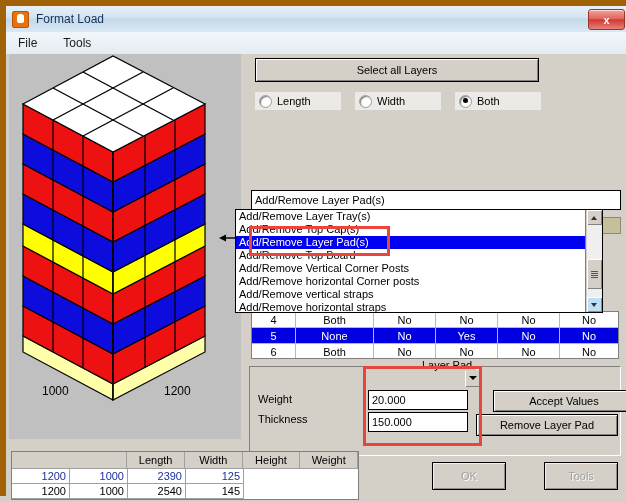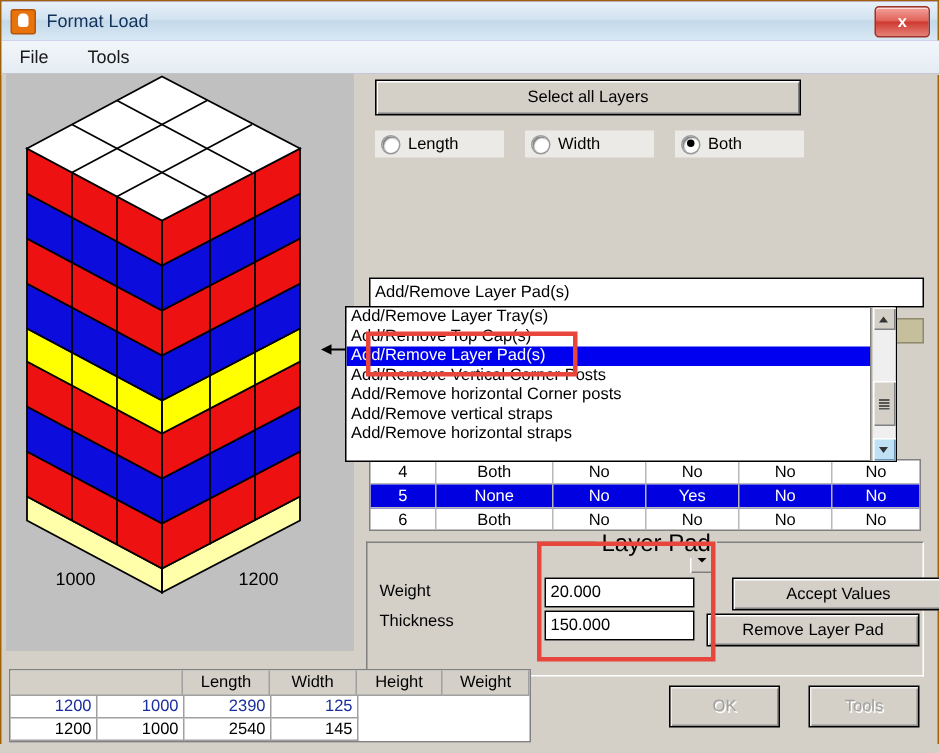--- a/index.html
+++ b/index.html
@@ -4,21 +4,21 @@
 <style>
   html,body{margin:0;padding:0;}
   body{
     width:626px;height:502px;overflow:hidden;
     font-family:"Liberation Sans",sans-serif;
     font-size:11px;
     background:#d4d0c8;
     -webkit-font-smoothing:none;
   }
   #app{position:relative;width:626px;height:496px;
-       border:1px solid #a16207;box-sizing:border-box;background:#8b5cf6;}
+       border:6px solid #a16207;box-sizing:border-box;background:#a16207;}
 
   
   .titlebar{position:absolute;left:0;top:0;width:624px;height:26px;
     background:linear-gradient(to bottom,#e8f1f8 0%,#d3e3f0 45%,#c3d9ea 50%,#d9e8f4 100%);
     border-bottom:1px solid #a8bccd;display:flex;align-items:center;}
   .winicon{width:15px;height:15px;margin-left:6px;background:#e8720c;
     border:1px solid #b4550a;border-radius:2px;position:relative;flex:none;}
   .winicon:after{content:"";position:absolute;left:4px;top:2px;width:7px;height:9px;
     background:#fff;border-radius:3px 3px 2px 2px;}
   .wintitle{margin-left:7px;font-size:12px;color:#13325a;white-space:nowrap;}
@@ -111,22 +111,22 @@
   .sbthumb{position:absolute;left:0;top:34px;width:15px;height:30px;background:#d4d0c8;
      box-shadow:inset 1px 1px 0 #fff, inset -1px -1px 0 #808080;
      display:flex;align-items:center;justify-content:center;}
   .grip{width:7px;height:7px;
      background:repeating-linear-gradient(to bottom,#555 0 1px,transparent 1px 2px);}
 
   
   .groupbox{position:absolute;left:243px;top:312px;width:372px;height:90px;
     border:1px solid #fff;border-top:1px solid #808080;border-left:1px solid #808080;
     box-sizing:border-box;}
-  .grouptitle{position:absolute;left:396px;top:305px;background:#d4d0c8;
-    padding:0 4px;font-size:16px;color:#000;text-align:center;}
+  .grouptitle{position:absolute;left:412px;top:305px;background:#d4d0c8;
+    padding:0 4px;font-size:11px;color:#000;text-align:center;}
   .fieldlbl{position:absolute;font-size:11px;color:#000;}
   #wLbl{left:252px;top:339px;}
   #tLbl{left:252px;top:359px;}
   #wCombo{left:362px;top:336px;width:98px;height:18px;}
   #tCombo{left:362px;top:358px;width:98px;height:18px;}
   #acceptBtn{position:absolute;left:470px;top:336px;width:140px;height:20px;margin-left:17px;}
   #removeBtn{position:absolute;left:470px;top:360px;width:140px;height:20px;}
 
   
   .annot{position:absolute;border:3px solid #e8453c;box-sizing:border-box;pointer-events:none;}
@@ -140,21 +140,21 @@
   .drow{display:flex;height:15px;font-size:11px;}
   .drow.hdr{background:#d4d0c8;height:17px;}
   .dcell{border-right:1px solid #a0a0a0;border-bottom:1px solid #a0a0a0;
      box-sizing:border-box;display:flex;align-items:center;padding-right:3px;
      justify-content:flex-end;}
   .dcell.lbl{width:116px;}
   .dcell.v{width:58px;}
   .drow.hdr .dcell{justify-content:center;padding-right:0;}
   .old{color:#1a2f9e;}
 
-  #okBtn{position:absolute;left:445px;top:408px;width:72px;height:26px;}
+  #okBtn{position:absolute;left:426px;top:408px;width:72px;height:26px;}
   #cancelBtn{position:absolute;left:538px;top:408px;width:72px;height:26px;}
 </style>
 </head>
 <body>
 
 <div id="app">
 
   <div class="titlebar">
     <div class="winicon"></div>
     <div class="wintitle">Format Load</div>
@@ -268,20 +268,21 @@
         <div class="gcell c4">No</div>
         <div class="gcell c5">No</div>
       </div>
     </div>
 
     <div class="dlist">
       <div class="items">
         <div class="ditem">Add/Remove Layer Tray(s)</div>
         <div class="ditem">Add/Remove Top Cap(s)</div>
         <div class="ditem sel">Add/Remove Layer Pad(s)</div>
+        <div class="ditem">Add/Remove Top Board</div>
         <div class="ditem">Add/Remove Vertical Corner Posts</div>
         <div class="ditem">Add/Remove horizontal Corner posts</div>
         <div class="ditem">Add/Remove vertical straps</div>
         <div class="ditem">Add/Remove horizontal straps</div>
       </div>
       <div class="dsb">
         <div class="sbbtn">
             <div class="triup"></div>
           </div>
         <div class="sbtrack">

